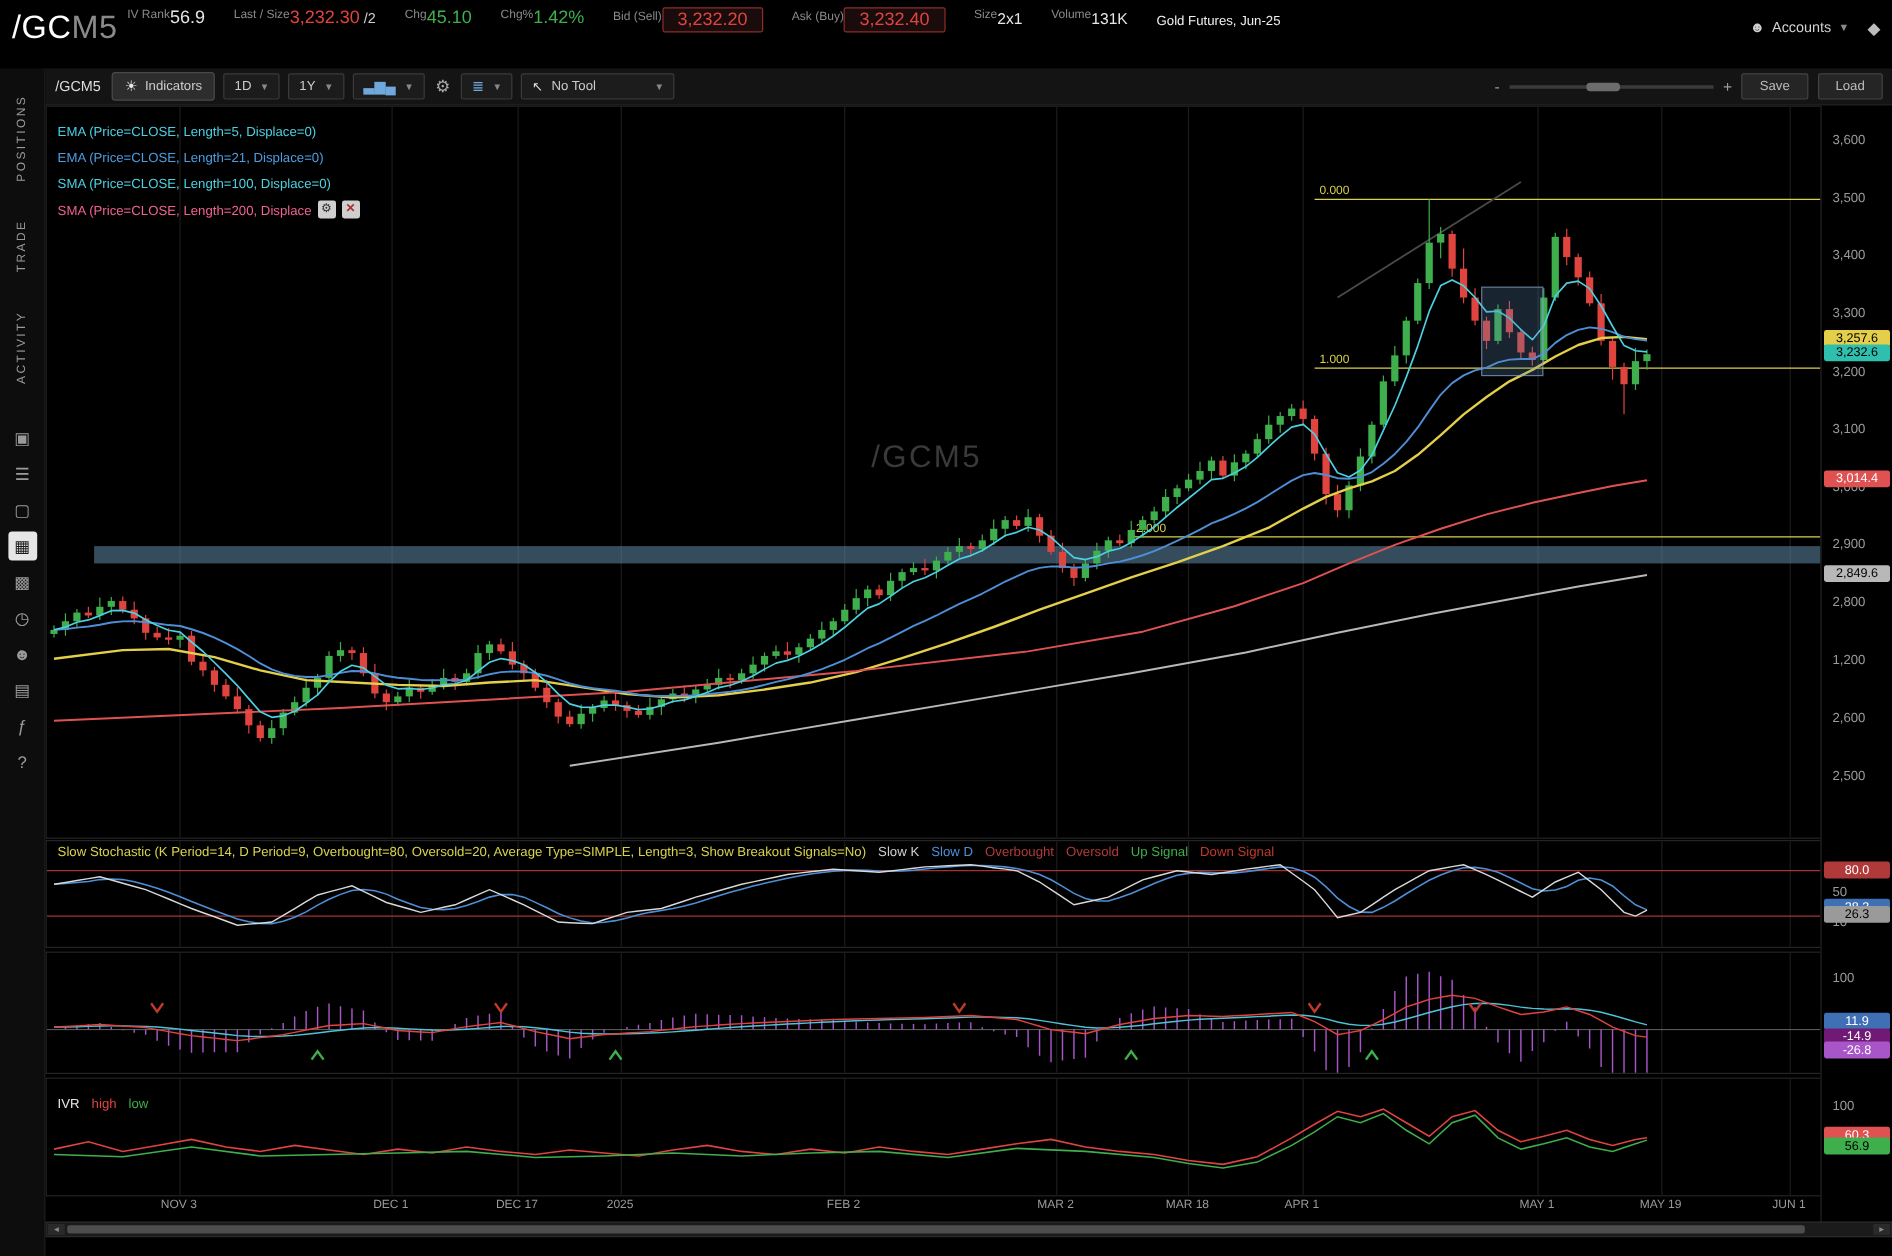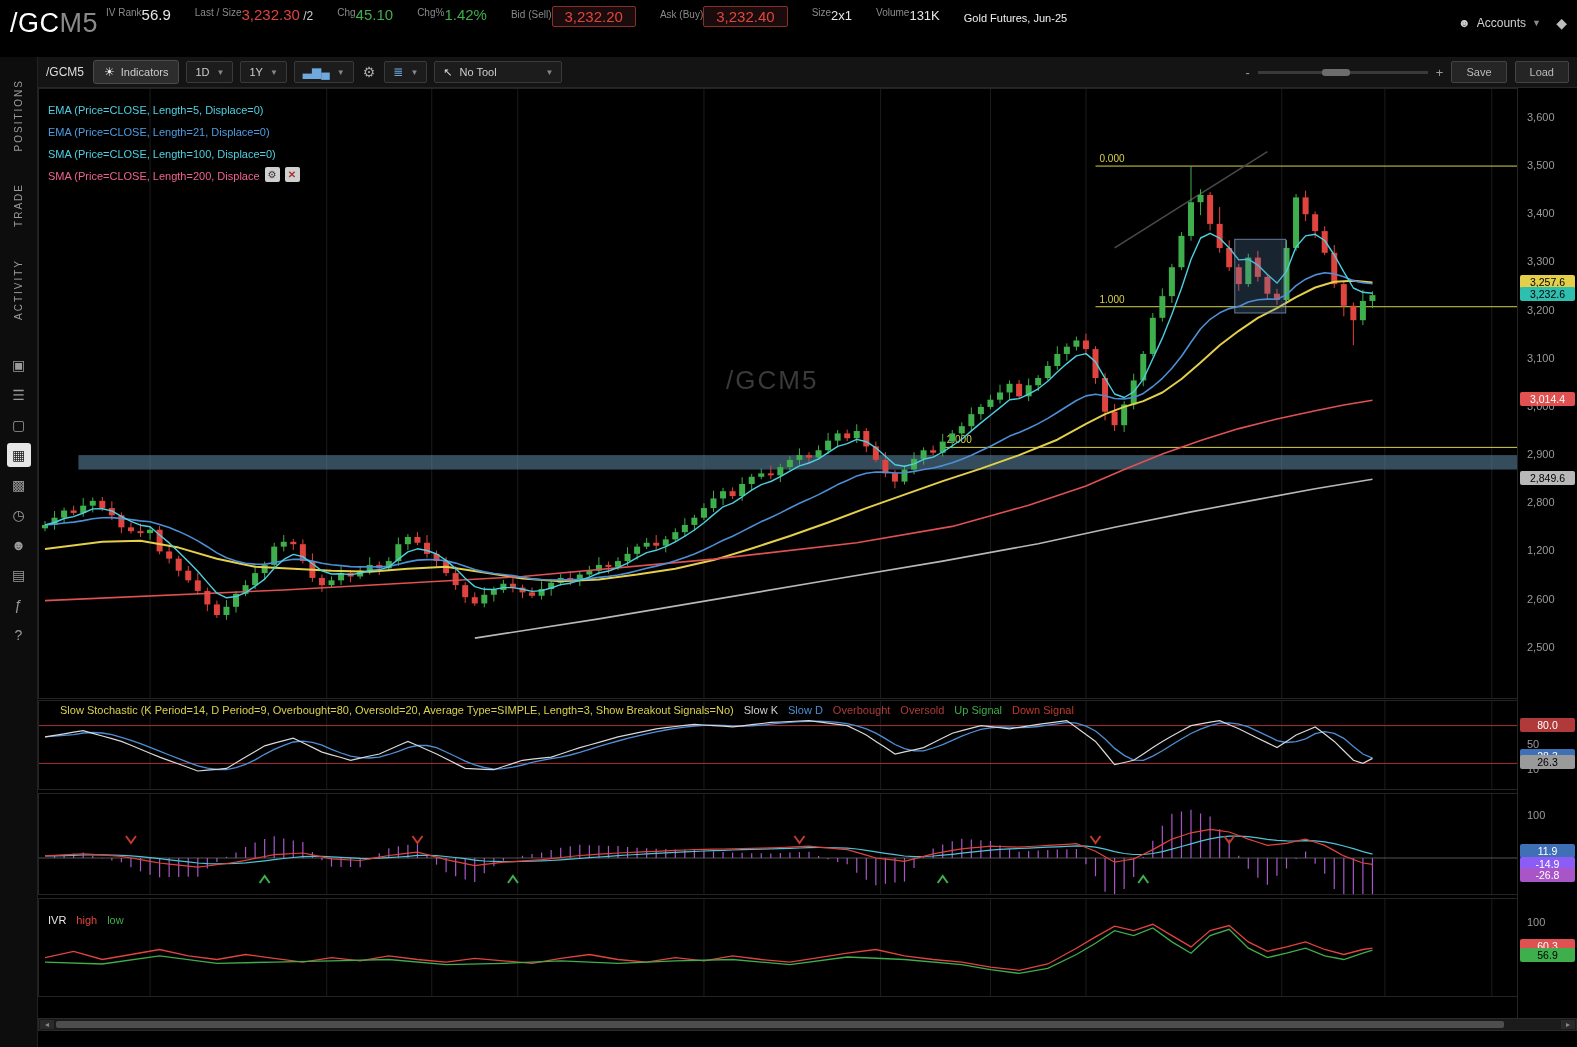--- a/index.html
+++ b/index.html
@@ -529,21 +529,21 @@
         <rect x="1330.45" y="206.1676" width="6" height="5.780400000000014" fill="#3fae4c"></rect>
         <polyline points="6.0,460.0 63.3,452.8 101.5,451.8 139.7,458.6 177.9,469.7 216.1,477.8 254.3,479.8 292.5,481.7 330.7,482.7 368.9,479.8 407.1,477.8 445.3,483.6 483.5,489.4 521.7,492.3 559.9,490.4 598.1,485.6 636.3,479.8 674.5,471.1 712.7,459.5 750.9,447.0 789.1,433.5 827.3,419.1 865.5,405.6 903.7,392.1 941.9,379.6 980.1,366.1 1018.3,350.7 1047.0,334.8 1066.1,325.1 1085.2,317.9 1104.3,312.1 1123.4,303.5 1142.5,290.0 1161.6,273.6 1180.7,256.3 1199.8,241.8 1218.9,228.8 1238.0,219.2 1257.1,208.1 1276.2,198.5 1295.3,192.7 1314.4,191.7 1333.5,193.6" fill="none" stroke="#e3cf4a" stroke-width="2" stroke-linejoin="round"></polyline>
         <polyline points="6.0,511.6 244.8,501.0 483.5,487.5 674.5,470.1 817.8,453.8 913.3,437.4 989.7,416.2 1047.0,396.9 1085.2,380.5 1123.4,365.1 1161.6,351.6 1199.8,339.6 1238.0,330.0 1276.2,321.8 1304.8,316.0 1333.5,311.2" fill="none" stroke="#e05252" stroke-width="1.6" stroke-linejoin="round"></polyline>
         <polyline points="435.8,549.1 559.9,529.9 674.5,510.6 789.1,491.3 903.7,472.1 999.2,454.7 1075.6,438.3 1152.0,422.9 1218.9,410.4 1276.2,399.8 1333.5,390.2" fill="none" stroke="#b8b8b8" stroke-width="1.6" stroke-linejoin="round"></polyline>
         <polyline points="6.0,435.9 15.6,435.3 25.1,434.0 34.7,433.1 44.2,431.6 53.8,429.8 63.3,428.8 72.9,428.6 82.4,429.5 92.0,430.6 101.5,431.9 111.1,432.7 120.6,435.4 130.2,438.5 139.7,442.4 149.3,446.9 158.8,451.9 168.4,457.7 177.9,463.9 187.5,468.8 197.0,472.1 206.6,474.2 216.1,475.1 225.7,475.2 235.2,473.6 244.8,471.7 254.3,470.2 263.9,470.4 273.4,472.1 283.0,474.3 292.5,475.8 302.1,476.6 311.6,477.6 321.2,477.9 330.7,477.8 340.3,477.9 349.8,477.4 359.4,475.3 368.9,472.9 378.5,471.1 388.0,470.6 397.6,470.7 407.1,471.9 416.7,474.1 426.2,477.2 435.8,480.6 445.3,482.9 454.9,484.5 464.4,485.5 474.0,486.6 483.5,488.2 493.1,489.9 502.6,490.8 512.2,491.0 521.7,490.9 531.3,490.9 540.8,490.4 550.4,489.6 559.9,488.4 569.5,487.4 579.0,486.0 588.6,484.1 598.1,481.7 607.7,479.2 617.2,477.1 626.8,474.7 636.3,471.8 645.9,468.6 655.4,464.9 665.0,460.8 674.5,456.1 684.1,451.2 693.6,447.2 703.2,442.4 712.7,437.5 722.3,432.6 731.8,428.4 741.4,423.9 750.9,419.0 760.5,414.2 770.0,410.1 779.6,405.6 789.1,400.7 798.7,395.6 808.2,391.4 817.8,386.9 827.3,384.2 836.9,383.0 846.4,383.1 856.0,384.0 865.5,383.7 875.1,382.4 884.6,380.5 894.2,379.0 903.7,376.6 913.3,373.7 922.8,370.3 932.4,366.2 941.9,361.8 951.5,357.2 961.0,352.3 970.6,347.1 980.1,343.5 989.7,339.2 999.2,334.6 1008.8,329.4 1018.3,323.5 1027.8,317.5 1037.4,311.5 1047.0,306.9 1056.5,305.2 1066.1,306.8 1075.6,309.5 1085.2,310.0 1094.7,308.4 1104.3,304.4 1113.8,297.5 1123.4,289.3 1132.9,279.2 1142.5,267.2 1152.0,253.2 1161.6,239.8 1171.1,230.3 1180.7,223.8 1190.2,219.6 1199.8,217.4 1209.3,213.0 1218.9,210.7 1228.4,210.1 1238.0,210.2 1247.5,205.6 1257.1,196.7 1266.6,190.2 1276.2,185.9 1285.7,183.8 1295.3,184.9 1304.8,187.8 1314.4,191.7 1323.9,193.6 1333.5,194.7" fill="none" stroke="#4d8fd6" stroke-width="1.6" stroke-linejoin="round"></polyline>
         <polyline points="6.0,435.9 15.6,433.5 25.1,429.5 34.7,427.6 44.2,424.0 53.8,419.9 63.3,419.7 72.9,421.9 82.4,427.4 92.0,432.3 101.5,436.2 111.1,437.8 120.6,446.0 130.2,453.9 139.7,463.1 149.3,472.5 158.8,482.3 168.4,493.4 177.9,504.2 187.5,508.8 197.0,507.5 206.6,503.7 216.1,497.2 225.7,490.1 235.2,479.3 244.8,470.4 254.3,465.4 263.9,467.6 273.4,474.7 283.0,481.9 292.5,485.0 302.1,484.7 311.6,485.6 321.2,484.3 330.7,481.5 340.3,480.8 349.8,477.9 359.4,470.3 368.9,462.9 378.5,459.8 388.0,461.5 397.6,465.0 407.1,471.4 416.7,479.6 426.2,489.2 435.8,497.6 445.3,500.3 454.9,500.5 464.4,498.6 474.0,498.6 483.5,500.2 493.1,502.4 502.6,501.6 512.2,499.0 521.7,495.6 531.3,494.2 540.8,491.3 550.4,488.1 559.9,484.0 569.5,482.0 579.0,478.7 588.6,474.1 598.1,468.6 607.7,463.6 617.2,461.3 626.8,457.7 636.3,452.8 645.9,447.2 655.4,441.0 665.0,433.7 674.5,425.6 684.1,417.8 693.6,414.2 703.2,407.8 712.7,401.1 722.3,395.6 731.8,392.5 741.4,387.7 750.9,382.1 760.5,376.8 770.0,374.0 779.6,369.8 789.1,363.7 798.7,357.3 808.2,354.6 817.8,350.4 827.3,352.7 836.9,358.8 846.4,367.3 856.0,375.7 865.5,377.3 875.1,374.9 884.6,370.3 894.2,368.1 903.7,363.0 913.3,356.8 922.8,350.2 932.4,341.9 941.9,333.9 951.5,326.2 961.0,318.6 970.6,310.7 980.1,309.6 989.7,305.1 999.2,299.8 1008.8,292.2 1018.3,283.1 1027.8,274.6 1037.4,266.9 1047.0,264.6 1056.5,272.8 1066.1,289.4 1075.6,305.0 1085.2,308.5 1094.7,302.8 1104.3,290.2 1113.8,269.7 1123.4,248.9 1132.9,225.3 1142.5,199.2 1152.0,170.5 1161.6,149.0 1171.1,144.3 1180.7,149.2 1190.2,158.9 1199.8,170.9 1209.3,170.2 1218.9,176.1 1228.4,185.6 1238.0,194.1 1247.5,182.4 1257.1,157.7 1266.6,146.9 1276.2,145.3 1285.7,151.5 1295.3,166.0 1304.8,182.9 1314.4,199.0 1323.9,203.3 1333.5,204.3" fill="none" stroke="#4dd0e1" stroke-width="1.4" stroke-linejoin="round"></polyline>
         <rect x="1195.75" y="150.2904" width="50.975000000000136" height="73.70009999999999" fill="rgba(90,130,175,0.28)" stroke="rgba(140,170,205,0.7)"></rect>
       </svg>
     </div>
   <div class="study-label" id="stoch-label">
-      <span style="color: rgb(217, 210, 75); margin-left: 12px;">Slow Stochastic (K Period=14, D Period=9, Overbought=80, Oversold=20, Average Type=SIMPLE, Length=3, Show Breakout Signals=No)</span>
+      <span style="color: rgb(217, 210, 75);">Slow Stochastic (K Period=14, D Period=9, Overbought=80, Oversold=20, Average Type=SIMPLE, Length=3, Show Breakout Signals=No)</span>
       <span style="color: rgb(207, 207, 207);">Slow K</span>
       <span style="color: rgb(77, 143, 214);">Slow D</span>
       <span style="color: rgb(176, 58, 58);">Overbought</span>
       <span style="color: rgb(176, 58, 58);">Oversold</span>
       <span style="color: rgb(63, 174, 76);">Up Signal</span>
       <span style="color: rgb(192, 57, 43);">Down Signal</span>
     </div>
   <div class="panel" id="svg-stoch">
       <svg id="s" width="1479" height="88">
         <line x1="111.05000000000001" x2="111.05000000000001" y1="0" y2="88" stroke="#1c1c1c"></line>
@@ -770,25 +770,38 @@
       <div class="badge" style="top: 198.879px; background: rgb(47, 191, 174); color: rgb(0, 0, 0);">3,232.6</div>
       <div class="badge" style="top: 303.986px; background: rgb(224, 82, 82); color: rgb(255, 255, 255);">3,014.4</div>
       <div class="badge" style="top: 383.37px; background: rgb(184, 184, 184); color: rgb(0, 0, 0);">2,849.6</div>
       <div class="tick" style="top: 649.5px;">50</div>
       <div class="tick" style="top: 674.7px;">10</div>
       <div class="badge" style="top: 629.6px; background: rgb(176, 58, 58); color: rgb(255, 255, 255);">80.0</div>
       <div class="badge" style="top: 661.1px; background: rgb(63, 111, 181); color: rgb(255, 255, 255);">28.3</div>
       <div class="badge" style="top: 667.4px; background: rgb(154, 154, 154); color: rgb(0, 0, 0);">26.3</div>
       <div class="tick" style="top: 721px;">100</div>
       <div class="badge" style="top: 756.12px; background: rgb(63, 111, 181); color: rgb(255, 255, 255);">11.9</div>
-      <div class="badge" style="top: 768.72px; background: #8b5cf6; color: rgb(255, 255, 255);">-14.9</div>
+      <div class="badge" style="top: 768.72px; background: #701a75; color: rgb(255, 255, 255);">-14.9</div>
       <div class="badge" style="top: 780.48px; background: rgb(168, 85, 200); color: rgb(255, 255, 255);">-26.8</div>
       <div class="tick" style="top: 828px;">100</div>
       <div class="badge" style="top: 850.94px; background: rgb(224, 82, 82); color: rgb(255, 255, 255);">60.3</div>
       <div class="badge" style="top: 859.76px; background: rgb(63, 174, 76); color: rgb(0, 0, 0);">56.9</div>
+    </div>
+  <div id="timeline">
+      <div class="tlabel" style="left: 111.05px;">NOV 3</div>
+      <div class="tlabel" style="left: 287.725px;">DEC 1</div>
+      <div class="tlabel" style="left: 392.775px;">DEC 17</div>
+      <div class="tlabel" style="left: 478.725px;">2025</div>
+      <div class="tlabel" style="left: 664.95px;">FEB 2</div>
+      <div class="tlabel" style="left: 841.625px;">MAR 2</div>
+      <div class="tlabel" style="left: 951.45px;">MAR 18</div>
+      <div class="tlabel" style="left: 1046.95px;">APR 1</div>
+      <div class="tlabel" style="left: 1242.72px;">MAY 1</div>
+      <div class="tlabel" style="left: 1345.87px;">MAY 19</div>
+      <div class="tlabel" style="left: 1452.83px;">JUN 1</div>
     </div>
 
   <div id="scrollbar">
     <div class="sb-arrow" id="sb-left">◂</div>
     <div id="sb-thumb"></div>
     <div class="sb-arrow" id="sb-right">▸</div>
   </div>
 </div>
 
 </body></html>

